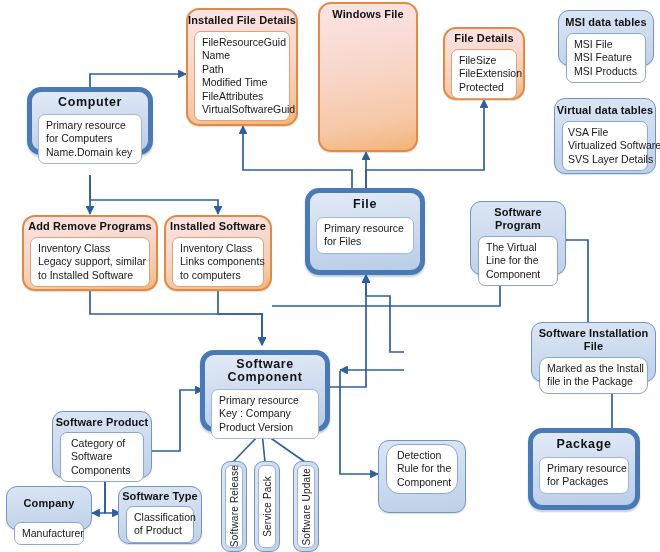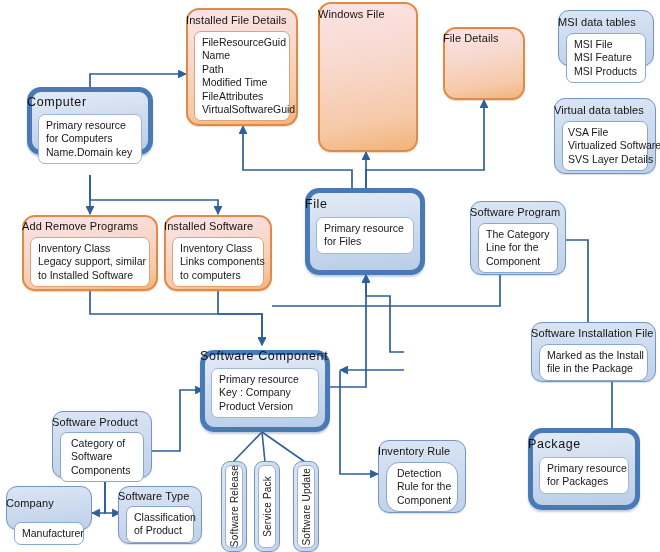--- a/index.html
+++ b/index.html
@@ -37,21 +37,21 @@
   }
   
   .orange .frame{
     border:2px solid #e08a46;
     background:linear-gradient(170deg,#fbe3e4 0%,#f8d9cf 38%,#f6c9a8 78%,#f2b378 100%);
     border-radius:13px;
     box-shadow:0 1px 1px rgba(180,130,90,.3);
   }
 
   .title{
-    position:relative;font-weight:normal;
+    position:relative;text-align:center;font-weight:bold;
     font-size:11px;line-height:13px;letter-spacing:.1px;color:#121212;
   }
   .blueheavy .title{font-size:12.5px;letter-spacing:.6px;}
 
   
   .body{
     position:relative;margin:0 8px;background:#ffffff;
     border:1.4px solid #8aa8cf;border-radius:7px;
     padding:4px 7px;font-size:10.5px;line-height:13.4px;color:#171717;
   }
@@ -147,20 +147,25 @@
   </div>
 
   <div class="node orange" style="left:318px;top:2px;width:100px;height:150px;">
     <div class="frame"></div>
     <div class="title" style="padding-top:6px;">Windows File</div>
   </div>
 
   <div class="node orange" style="left:443px;top:27px;width:82px;height:73px;">
     <div class="frame"></div>
     <div class="title" style="padding-top:5px;">File Details</div>
+    <div class="body" style="margin-top:4px;">
+      <div class="ln">FileSize</div>
+      <div class="ln">FileExtension</div>
+      <div class="ln">Protected</div>
+    </div>
   </div>
 
   <div class="node blue" style="left:558px;top:10px;width:96px;height:56px;">
     <div class="frame"></div>
     <div class="title" style="padding-top:6px;">MSI data tables</div>
     <div class="body" style="margin-top:4px;">
       <div class="ln">MSI File</div>
       <div class="ln">MSI Feature</div>
       <div class="ln">MSI Products</div>
     </div>
@@ -212,39 +217,39 @@
     <div class="body" style="margin:6px 11px 0 11px;">
       <div class="ln">Primary resource</div>
       <div class="ln">for Files</div>
     </div>
   </div>
 
   <div class="node blue" style="left:470px;top:201px;width:96px;height:74px;">
     <div class="frame"></div>
     <div class="title" style="padding-top:5px;">Software Program</div>
     <div class="body" style="margin-top:4px;">
-      <div class="ln">The Category</div>
+      <div class="ln">The Virtual</div>
       <div class="ln">Line for the</div>
       <div class="ln">Component</div>
     </div>
   </div>
 
   <div class="node blue" style="left:531px;top:322px;width:125px;height:60px;">
     <div class="frame"></div>
     <div class="title" style="padding-top:5px;">Software Installation  File</div>
     <div class="body" style="margin-top:4px;border-radius:9px;">
       <div class="ln">Marked as the Install</div>
       <div class="ln">file in the Package</div>
     </div>
   </div>
 
 
   <div class="node blueheavy" style="left:200px;top:350px;width:130px;height:82px;">
     <div class="frame"></div>
-    <div class="title" style="">Software Component</div>
+    <div class="title" style="padding-top:8px;">Software Component</div>
     <div class="body" style="margin:5px 11px 0 11px;">
       <div class="ln">Primary resource</div>
       <div class="ln">Key : Company</div>
       <div class="ln">Product Version</div>
     </div>
   </div>
 
   <div class="node blue" style="left:52px;top:411px;width:100px;height:67px;">
     <div class="frame"></div>
     <div class="title" style="padding-top:5px;">Software Product</div>
@@ -288,21 +293,20 @@
 
   <div class="node vert" style="left:293px;top:461px;width:26px;height:91px;">
     <div class="frame"></div>
     <div class="vbody">
       <span class="vtext">Software Update</span>
     </div>
   </div>
 
   <div class="node blue" style="left:378px;top:440px;width:88px;height:73px;">
     <div class="frame"></div>
-    <div class="title" style="padding-top:5px;">Inventory Rule</div>
     <div class="body" style="margin-top:4px;padding-left:10px;border-radius:13px;">
       <div class="ln">Detection</div>
       <div class="ln">Rule for the</div>
       <div class="ln">Component</div>
     </div>
   </div>
 
   <div class="node blueheavy" style="left:528px;top:428px;width:112px;height:82px;">
     <div class="frame"></div>
     <div class="title" style="padding-top:10px;">Package</div>

